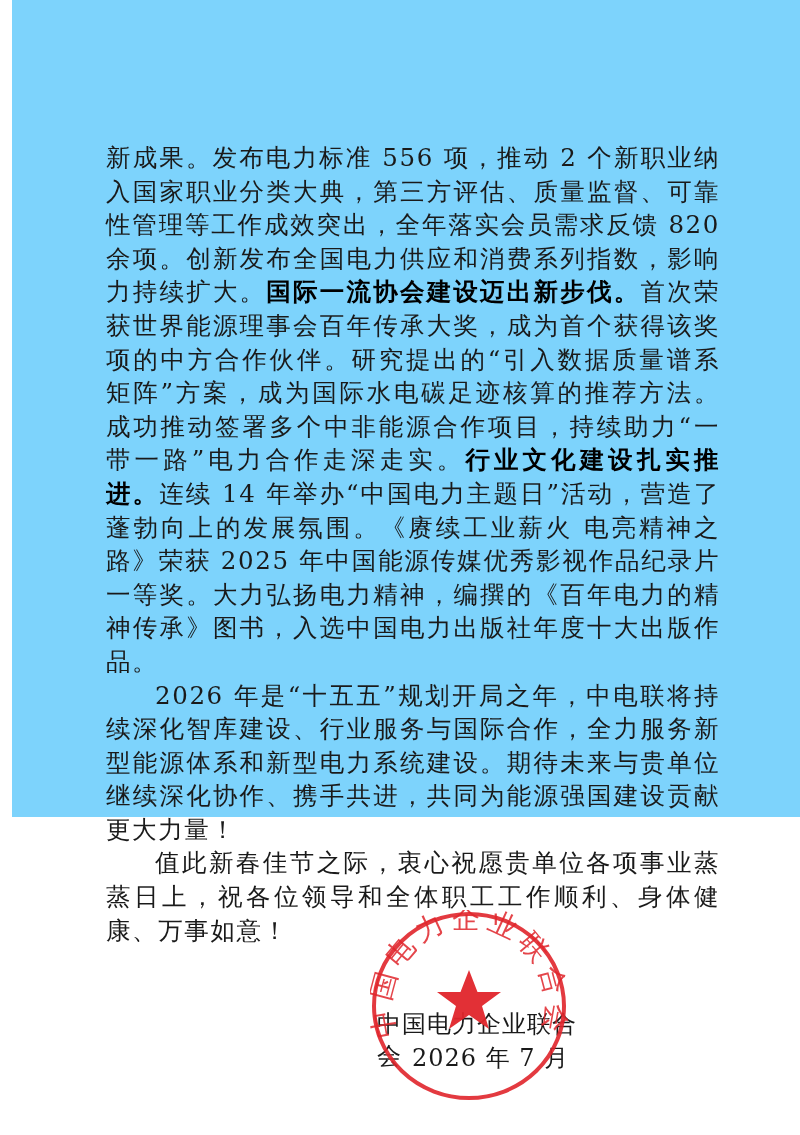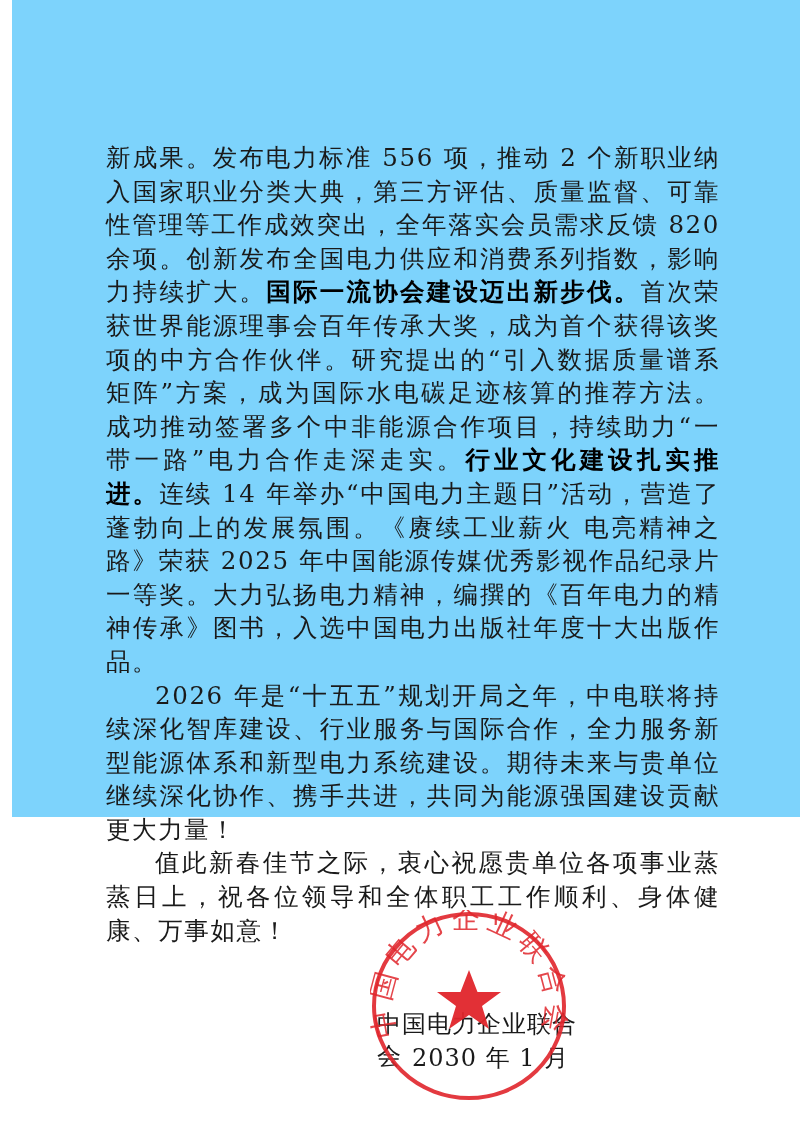--- a/index.html
+++ b/index.html
@@ -77,21 +77,21 @@
 
 <div class="page">
 
   <div class="body-text">
     <p class="para"><span>新成果。发布电力标准 556 项，推动 2 个新职业纳入国家职业分类大典，第三方评估、质量监督、可靠性管理等工作成效突出，全年落实会员需求反馈 820 余项。创新发布全国电力供应和消费系列指数，影响力持续扩大。</span><span class="bold">国际一流协会建设迈出新步伐。</span><span>首次荣获世界能源理事会百年传承大奖，成为首个获得该奖项的中方合作伙伴。研究提出的“引入数据质量谱系矩阵”方案，成为国际水电碳足迹核算的推荐方法。成功推动签署多个中非能源合作项目，持续助力“一带一路”电力合作走深走实。</span><span class="bold">行业文化建设扎实推进。</span><span>连续 14 年举办“中国电力主题日”活动，营造了蓬勃向上的发展氛围。《赓续工业薪火 电亮精神之路》荣获 2025 年中国能源传媒优秀影视作品纪录片一等奖。大力弘扬电力精神，编撰的《百年电力的精神传承》图书，入选中国电力出版社年度十大出版作品。</span></p>
     <p class="para indent"><span>2026 年是“十五五”规划开局之年，中电联将持续深化智库建设、行业服务与国际合作，全力服务新型能源体系和新型电力系统建设。期待未来与贵单位继续深化协作、携手共进，共同为能源强国建设贡献更大力量！</span></p>
     <p class="para indent"><span>值此新春佳节之际，衷心祝愿贵单位各项事业蒸蒸日上，祝各位领导和全体职工工作顺利、身体健康、万事如意！</span></p>
   </div>
 
   <div class="signature sig-org">中国电力企业联合会</div>
-  <div class="signature sig-date">2030 年 1 月</div>
+  <div class="signature sig-date">2026 年 7 月</div>
 
   <svg class="seal" viewBox="0 0 198 192" xmlns="http://www.w3.org/2000/svg">
     <defs>
       <path id="sealArc" d="M 30 132 A 78 78 0 1 1 168 132"></path>
     </defs>
     <ellipse cx="99" cy="96" rx="95" ry="92" fill="none" stroke="#e0252b" stroke-width="4" opacity="0.9"></ellipse>
     <text font-size="28" fill="#e0252b" opacity="0.85" letter-spacing="6" font-family="DejaVu Sans, sans-serif">
       <textPath href="#sealArc" startOffset="50%" text-anchor="middle">中国电力企业联合会</textPath>
     </text>
     <g>

